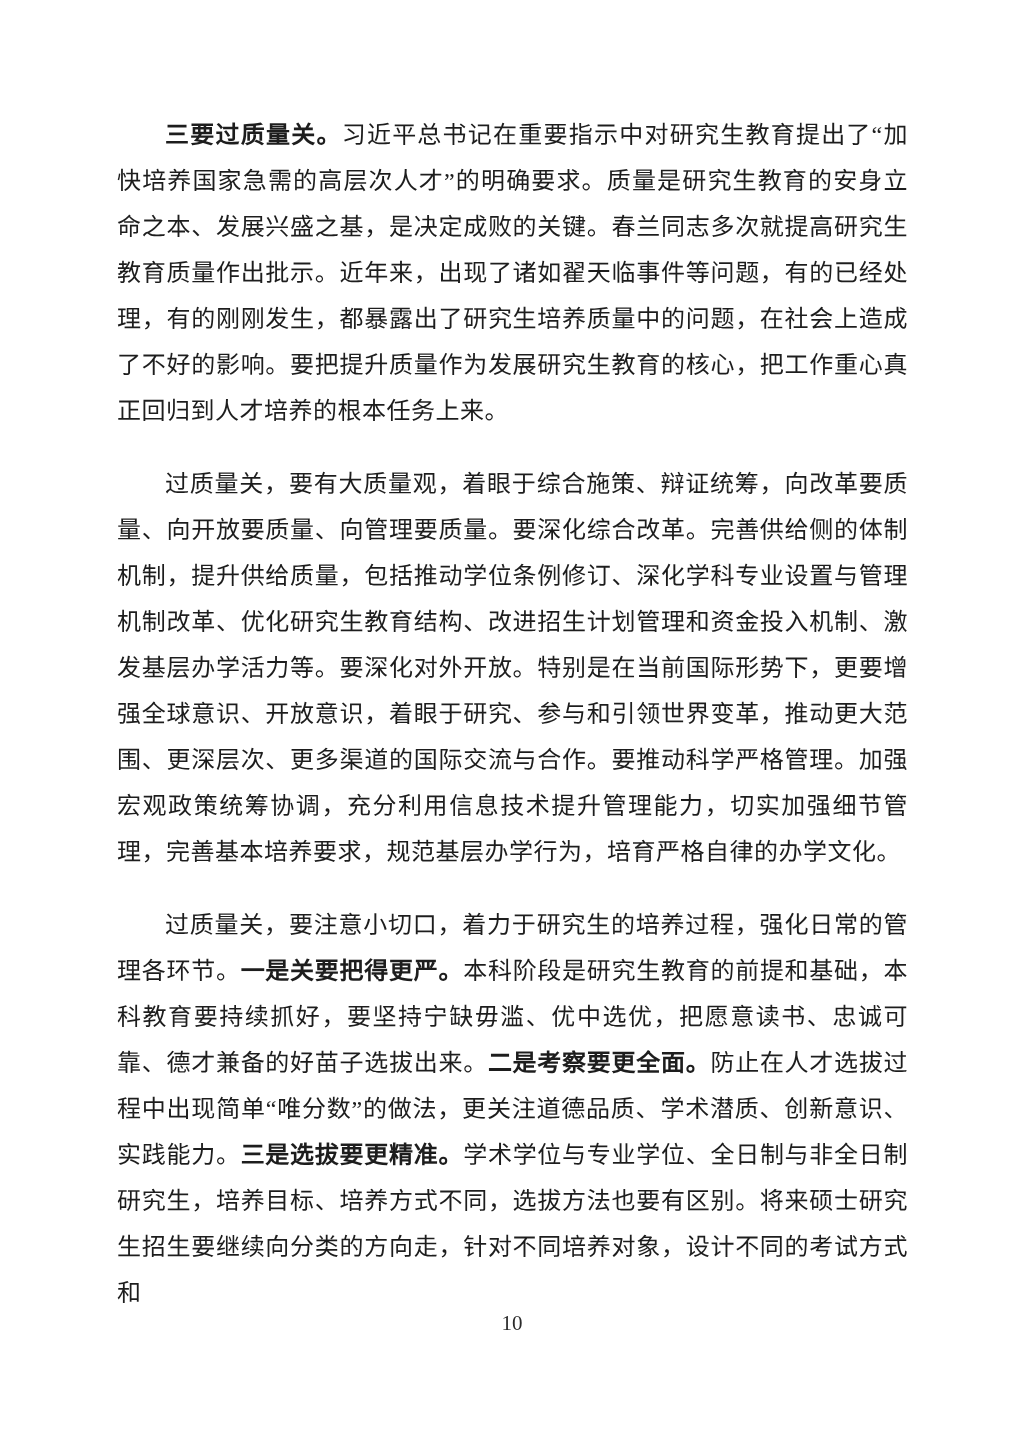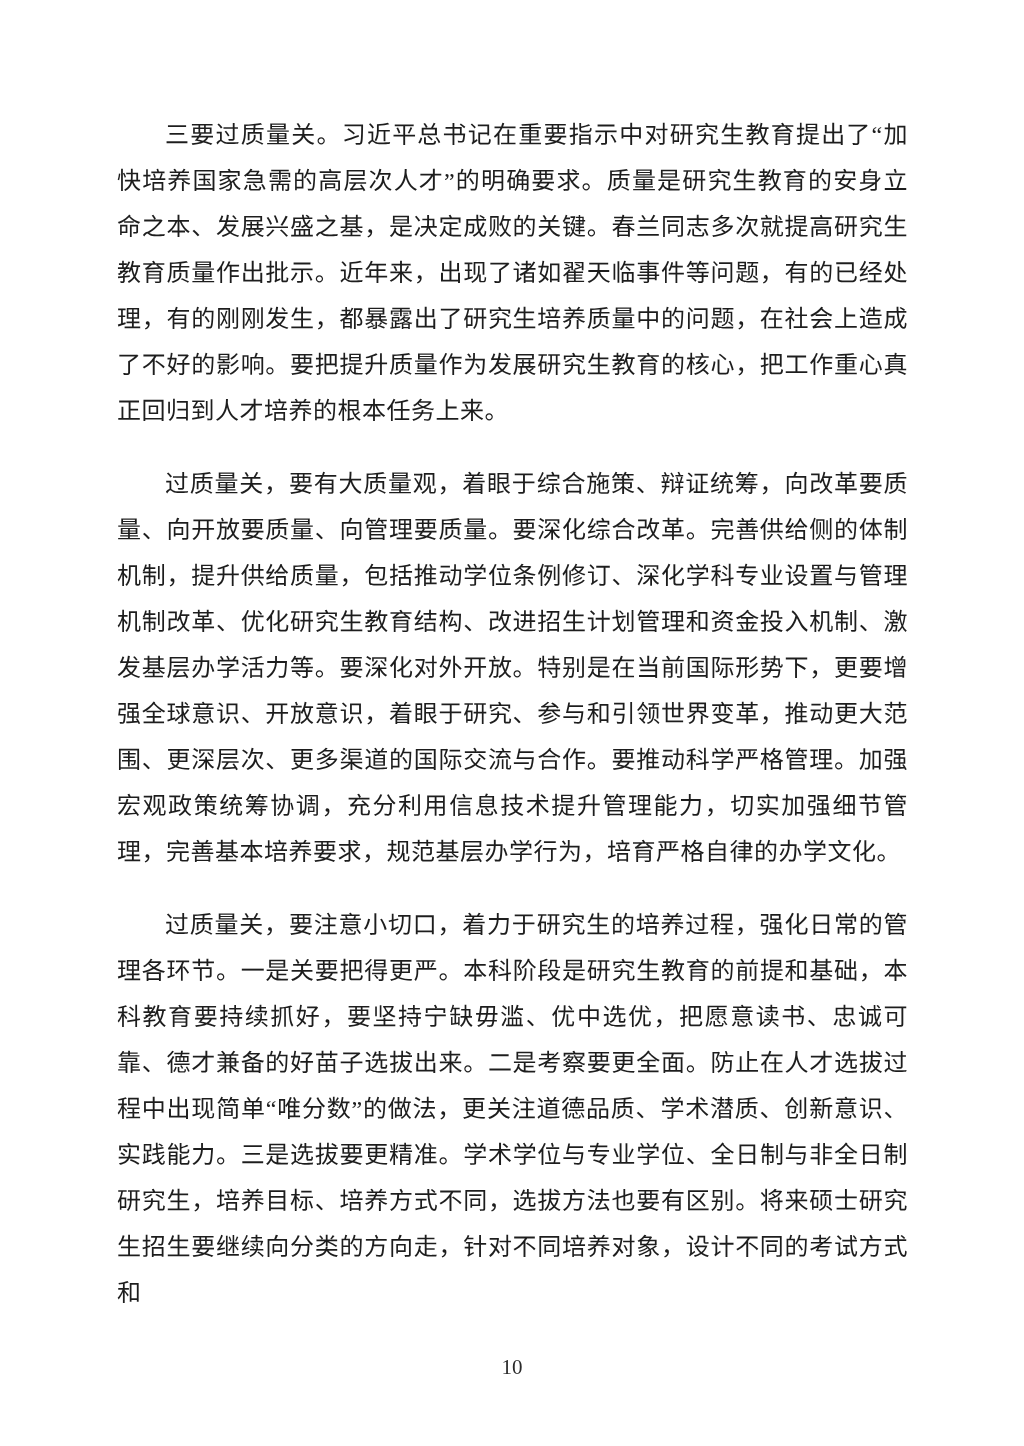--- a/index.html
+++ b/index.html
@@ -28,26 +28,26 @@
     line-height: 46px;
     text-align: justify;
     text-indent: 2em;
     letter-spacing: 0.5px;
   }
   p.para:last-child {
     margin-bottom: 0;
   }
   .bold-lead {
     font-family: "Liberation Sans", "DejaVu Sans", sans-serif;
-    font-weight: 400;
+    font-weight: 700;
   }
   .page-number {
     position: absolute;
     left: 0;
-    top: 1352px;
+    top: 1308px;
     width: 1024px;
     text-align: center;
     font-size: 21px;
     line-height: 30px;
     color: #2a2a2a;
     font-family: "Liberation Serif", "DejaVu Serif", serif;
   }
 </style>
 </head>
 <body>

